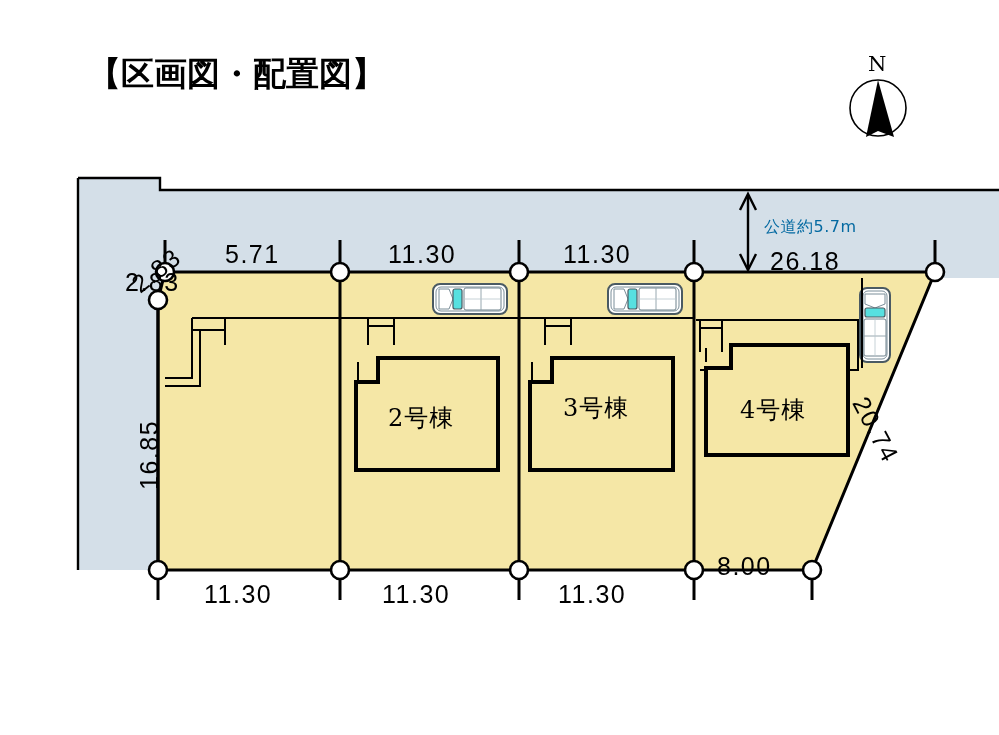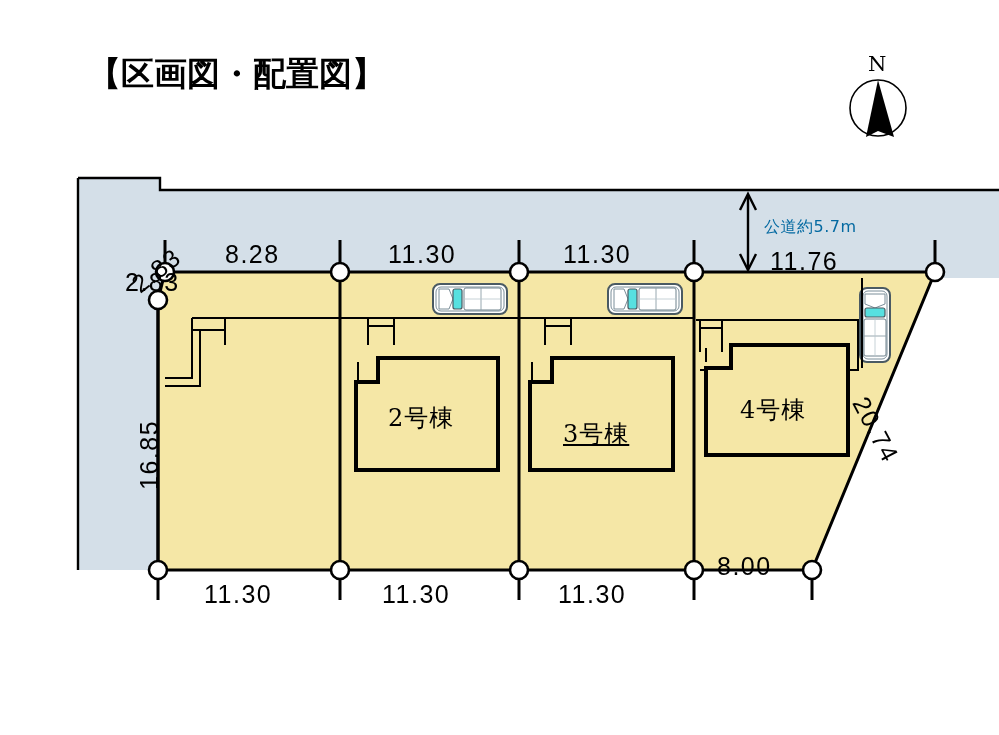--- a/index.html
+++ b/index.html
@@ -226,41 +226,41 @@
     </g>
 
   </svg>
 
   <div class="compass-n">N</div>
 
   <div class="dim-label" style="left:125px; top:268px;">2.83</div>
 
   <div class="dim-label rot-neg38" style="left:126px; top:276px;">2.83</div>
 
-  <div class="dim-label" style="left:225px; top:240px;">8.28</div>
+  <div class="dim-label" style="left:225px; top:240px;">5.71</div>
 
   <div class="dim-label" style="left:388px; top:240px;">11.30</div>
 
   <div class="dim-label" style="left:563px; top:240px;">11.30</div>
 
-  <div class="dim-label" style="left:770px; top:247px;">11.76</div>
+  <div class="dim-label" style="left:770px; top:247px;">26.18</div>
 
   <div class="road-note" style="left:764px; top:217px;">公道約5.7m</div>
 
   <div class="dim-label rot-90" style="left:135px; top:490px;">16.85</div>
 
   <div class="dim-label rot-63" style="left:872px; top:392px;">20.74</div>
 
   <div class="dim-label" style="left:204px; top:580px;">11.30</div>
 
   <div class="dim-label" style="left:382px; top:580px;">11.30</div>
 
   <div class="dim-label" style="left:558px; top:580px;">11.30</div>
 
   <div class="dim-label" style="left:717px; top:552px;">8.00</div>
 
   <div class="bldg-label" style="left:388px; top:402px;">2号棟</div>
 
-  <div class="bldg-label" style="left:563px; top:418px;text-decoration:underline;">3号棟</div>
+  <div class="bldg-label" style="left:563px; top:392px;">3号棟</div>
 
   <div class="bldg-label" style="left:740px; top:394px;">4号棟</div>
 
 </div>
 
 </body></html>

